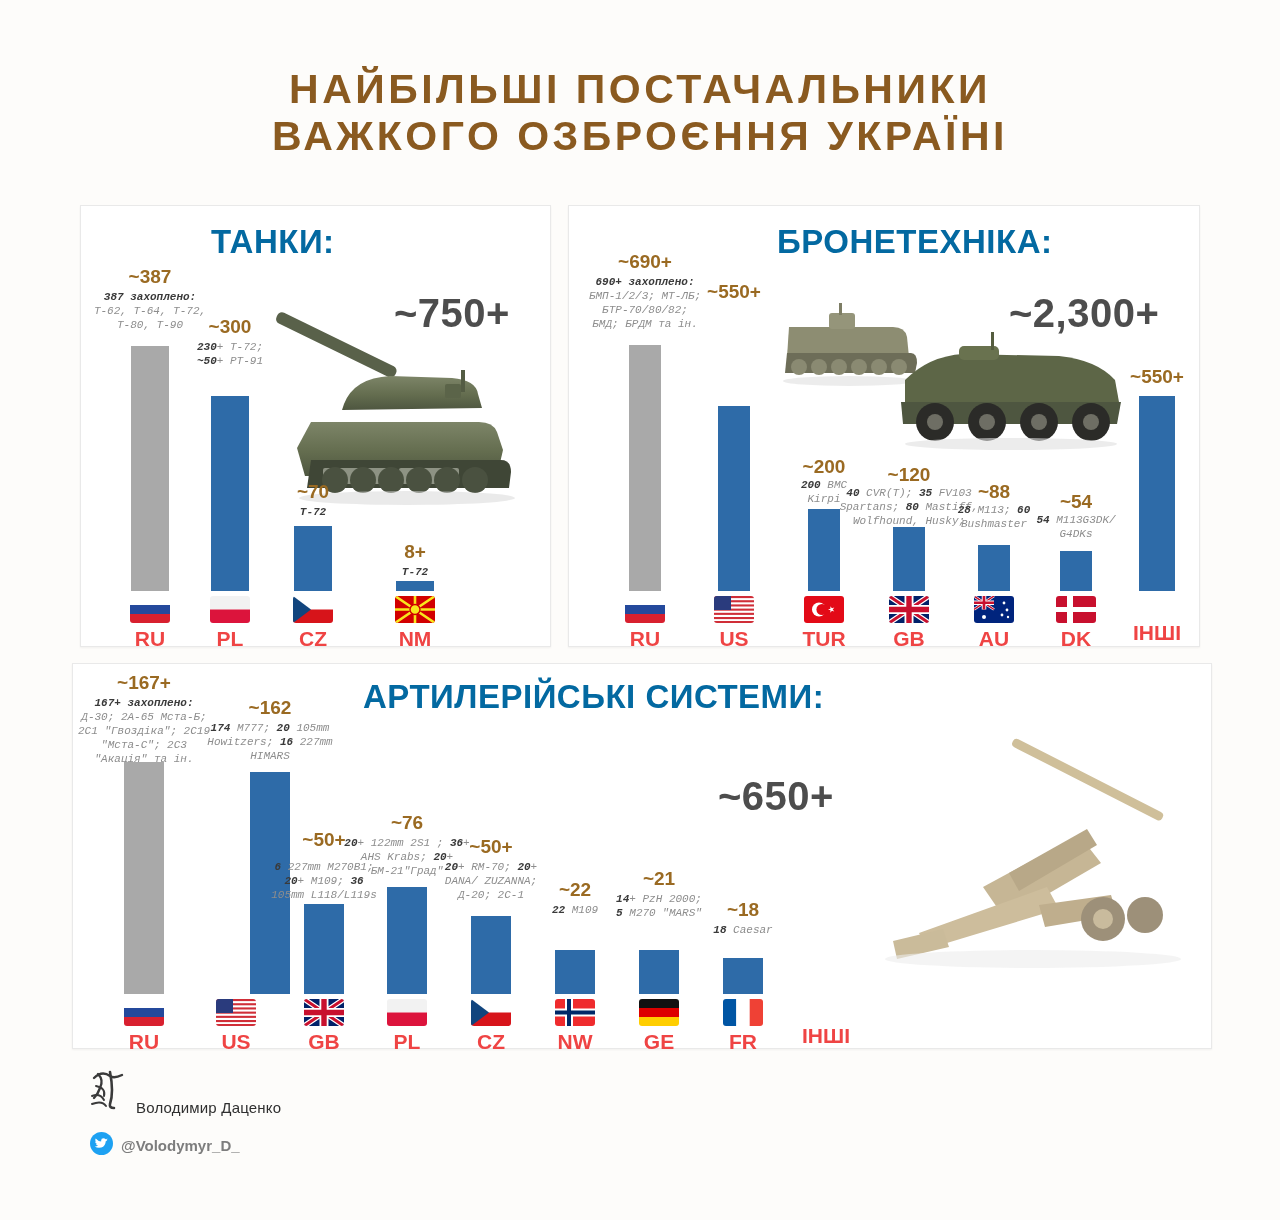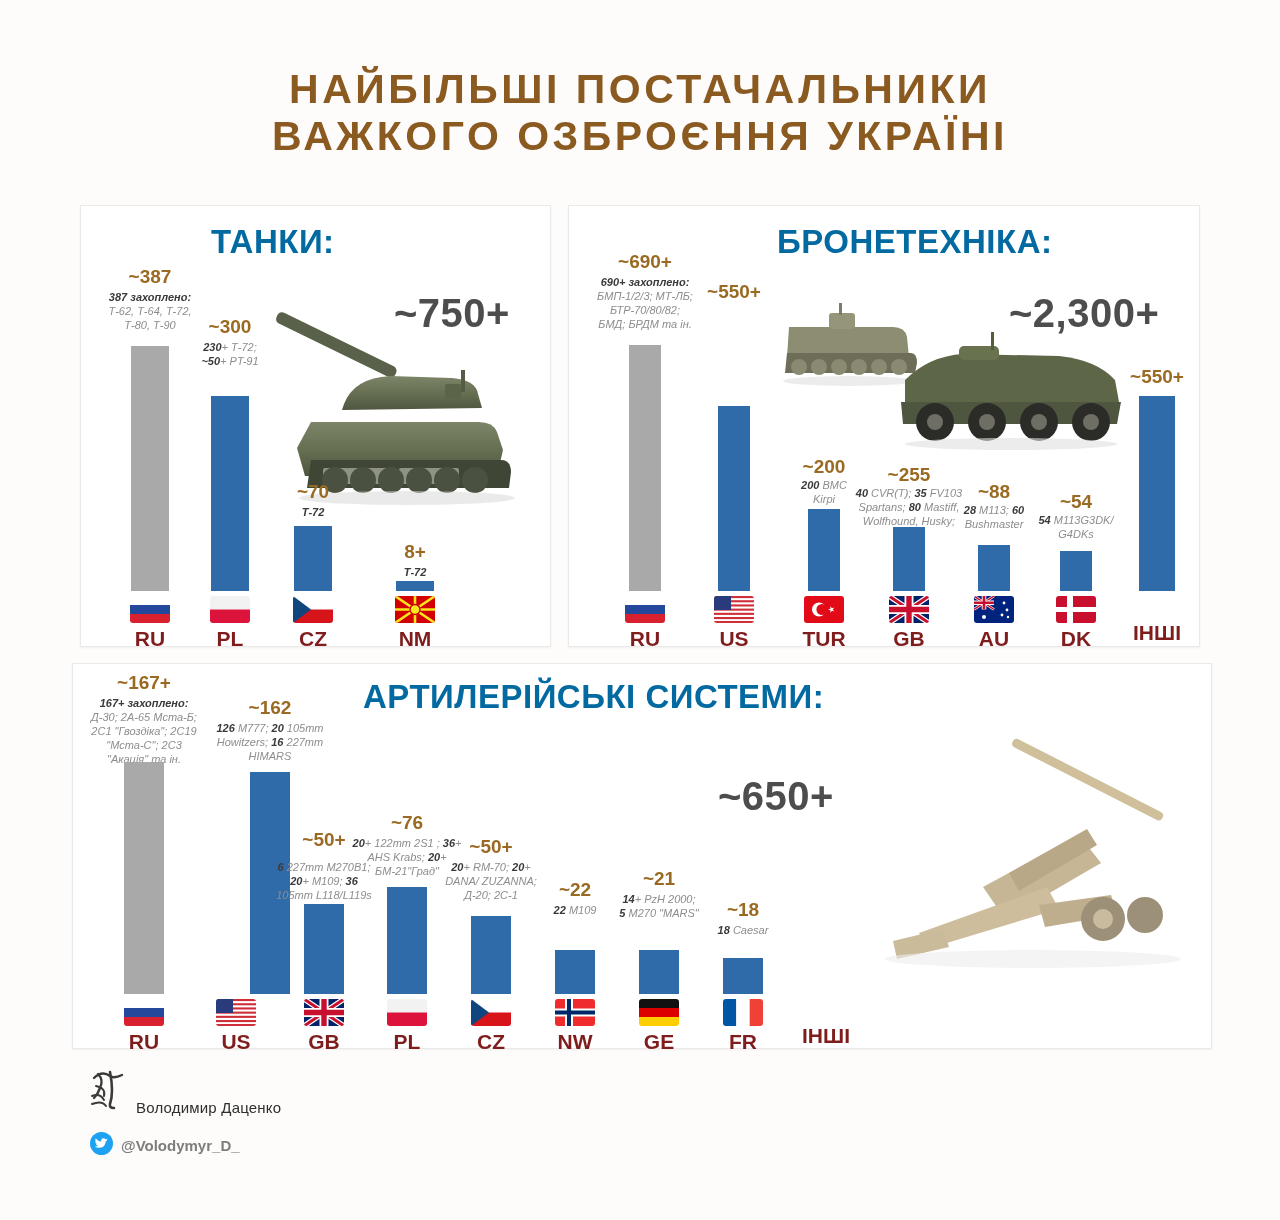--- a/index.html
+++ b/index.html
@@ -75,25 +75,26 @@
     text-align: center; white-space: nowrap;
     color: #9a6a22; font-weight: 800; font-size: 19px;
   }
   .detail {
     position: absolute; left: 50%; transform: translateX(-50%);
     text-align: center;
     color: #8d8d8d;
     font-style: italic;
     font-size: 11px;
     line-height: 14px;
+    font-family: Liberation Mono, monospace;
   }
   .detail b { color: #3a3a3a; font-weight: 800; font-style: italic; }
   .label {
     position: absolute; left: 50%; transform: translateX(-50%);
-    color: #7f1d1d; font-weight: 800; font-size: 21px;
+    color: #ef4444; font-weight: 800; font-size: 21px;
     white-space: nowrap; text-align: center;
   }
   .flag {
     position: absolute; left: 50%; transform: translateX(-50%);
     width: 40px; height: 27px; border-radius: 3px;
     overflow: hidden;
   }
   .flag svg { display: block; width: 40px; height: 27px; }
 
   
@@ -301,21 +302,21 @@
       <svg viewBox="0 0 40 27">
         <rect width="40" height="27" fill="#e30a17"></rect>
         <circle cx="15" cy="13.5" r="7" fill="#fff"></circle>
           <circle cx="18" cy="13.5" r="5.6" fill="#e30a17"></circle>
         <path d="M24 13.5 l6.3 -2 -3.9 5.3 0 -6.6 3.9 5.3 z" fill="#fff"></path>
       </svg>
     </div>
     <div class="label" style="left:255px; top:421px;">TUR</div>
 
     <div class="bargroup" style="left:300px; top:258px; width:80px; height:127px;">
-      <div class="valtop" style="top:0;">~255</div>
+      <div class="valtop" style="top:0;">~120</div>
       <div class="detail" style="top:22px; width:160px;"><b>40</b> CVR(T); <b>35</b> FV103<br>Spartans; <b>80</b> Mastiff,<br>Wolfhound,  Husky;</div>
       <div class="bar" style="width:32px; height:64px;"></div>
     </div>
     <div class="flag" style="left:340px; top:390px;">
       <svg viewBox="0 0 40 27">
         <rect width="40" height="27" fill="#012169"></rect>
         <path d="M0 0 L40 27 M40 0 L0 27" stroke="#fff" stroke-width="5.4"></path>
         <path d="M0 0 L40 27 M40 0 L0 27" stroke="#c8102e" stroke-width="3"></path>
         <path d="M20 0 V27 M0 13.5 H40" stroke="#fff" stroke-width="9"></path>
         <path d="M20 0 V27 M0 13.5 H40" stroke="#c8102e" stroke-width="5.4"></path>
@@ -402,21 +403,21 @@
       <svg viewBox="0 0 40 27">
           <rect width="40" height="9" fill="#fff"></rect>
           <rect y="9" width="40" height="9" fill="#24499c"></rect>
           <rect y="18" width="40" height="9" fill="#d8202f"></rect>
         </svg>
     </div>
     <div class="label" style="left:71px; top:366px;">RU</div>
 
     <div class="bargroup" style="left:112px; top:33px; width:106px; height:297px;margin-left:32px;">
       <div class="valtop" style="top:0;">~162</div>
-      <div class="detail" style="top:24px; width:164px;"><b>126</b> M777; <b>20</b> 105mm<br>Howitzers; <b>16</b> 227mm<br>HIMARS</div>
+      <div class="detail" style="top:24px; width:164px;"><b>174</b> M777; <b>20</b> 105mm<br>Howitzers; <b>16</b> 227mm<br>HIMARS</div>
       <div class="bar" style="width:40px; height:222px;"></div>
     </div>
     <div class="flag" style="left:163px; top:335px;">
       <svg viewBox="0 0 40 27">
         <rect width="40" height="27" fill="#fff"></rect>
         <g fill="#d02e38">
             <rect y="0" width="40" height="2.1"></rect>
             <rect y="4.2" width="40" height="2.1"></rect>
             <rect y="8.4" width="40" height="2.1"></rect>
             <rect y="12.6" width="40" height="2.1"></rect>

